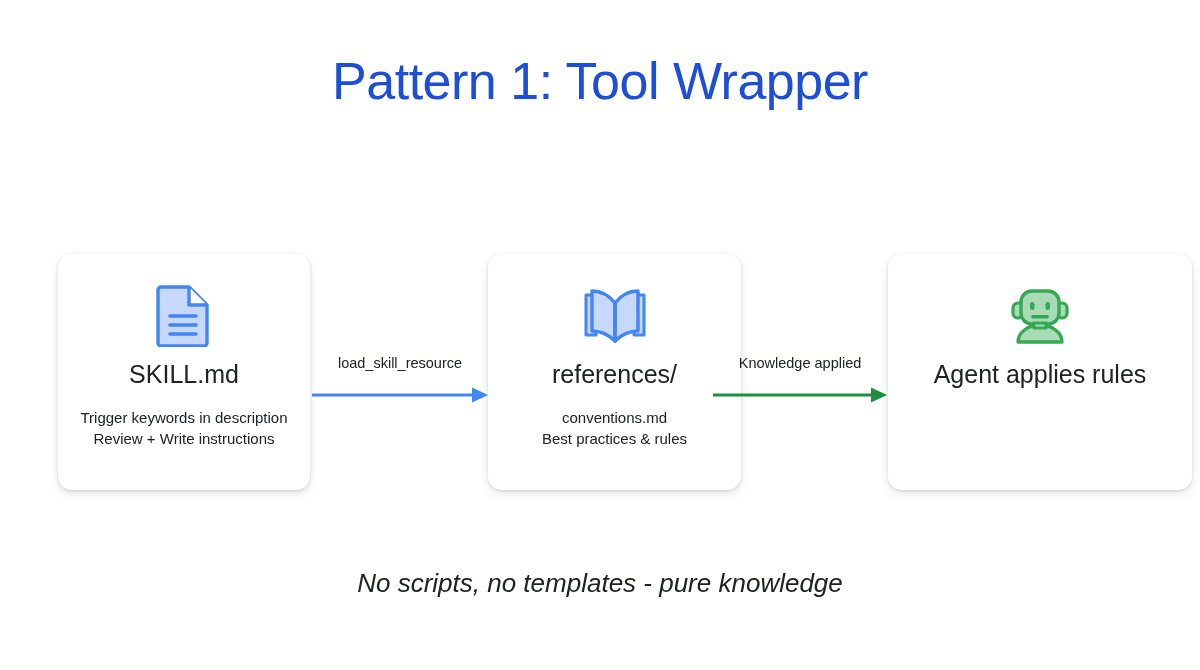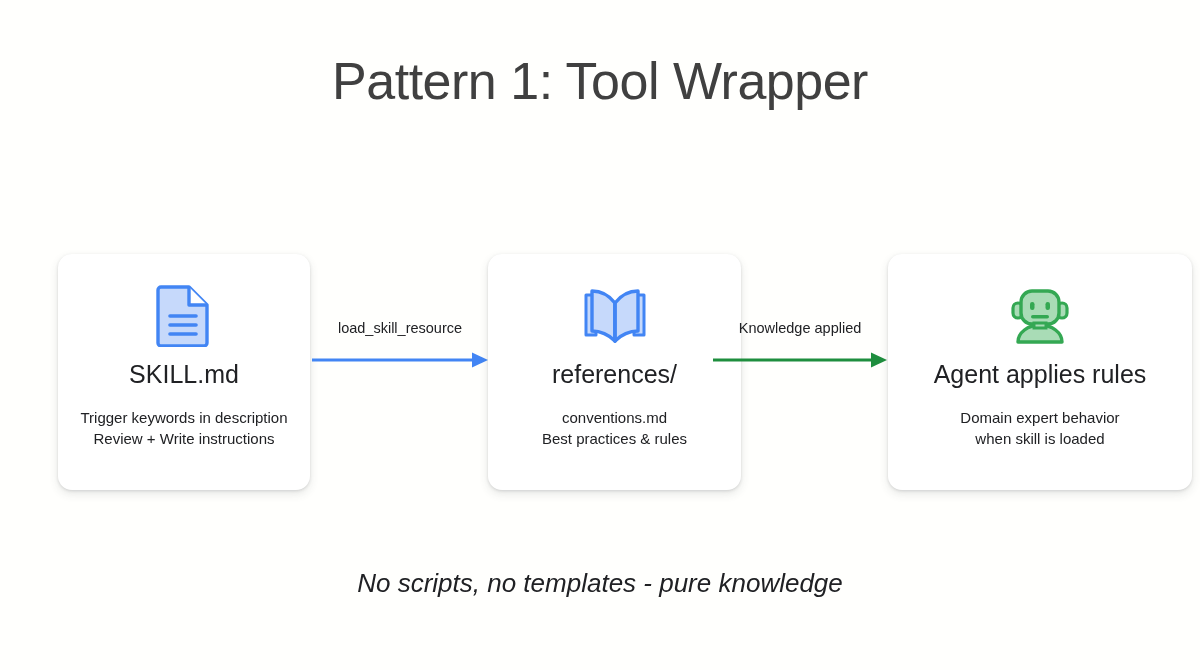--- a/index.html
+++ b/index.html
@@ -28,21 +28,21 @@
     position: absolute;
     top: 52px;
     left: 0;
     width: 1200px;
     text-align: center;
   }
   .title {
     font-size: 52px;
     font-weight: 400;
     letter-spacing: -0.5px;
-    color: #404040;
+    color: #1d4ed8;
     line-height: 1.12;
     margin: 0;
   }
   .subtitle {
     font-size: 29px;
     font-weight: 400;
     color: #202124;
     line-height: 1.2;
     margin: 14px 0 0 0;
   }
@@ -85,21 +85,21 @@
     font-size: 15px;
     line-height: 1.42;
     color: #202124;
     text-align: center;
   }
   .card-desc div { white-space: nowrap; }
 
   
   .connector {
     position: absolute;
-    top: 320px;
+    top: 355px;
     height: 50px;
   }
   #connector-1 { left: 312px; width: 176px; }
   #connector-2 { left: 713px; width: 174px; }
 
   .connector-label {
     position: absolute;
     top: 0;
     left: 50%;
     transform: translateX(-50%);
@@ -191,21 +191,17 @@
         <rect x="48" y="19" width="10" height="15" rx="5" fill="#a9dcb6" stroke="#34a853" stroke-width="3.2"></rect>
         <rect x="12" y="7" width="38" height="33" rx="11" fill="#a9dcb6" stroke="#34a853" stroke-width="3.4"></rect>
         <rect x="21" y="18" width="4.5" height="8" rx="2.2" fill="#34a853"></rect>
         <rect x="36.5" y="18" width="4.5" height="8" rx="2.2" fill="#34a853"></rect>
         <rect x="22" y="31" width="18" height="3.6" rx="1.8" fill="#34a853"></rect>
         <path d="M9 58 a22 17 0 0 1 44 0 z" fill="#a9dcb6" stroke="#34a853" stroke-width="3.4" stroke-linejoin="round"></path>
         <rect x="25" y="39" width="12" height="5" fill="#a9dcb6" stroke="#34a853" stroke-width="3"></rect>
       </svg>
     </div>
     <div class="card-title">Agent applies rules</div>
-    <div class="card-desc">
-      <div>Domain expert behavior</div>
-      <div>when skill is loaded</div>
-    </div>
   </div>
 
   <div class="footer">No scripts, no templates - pure knowledge</div>
 
 </div>
 
 </body></html>

